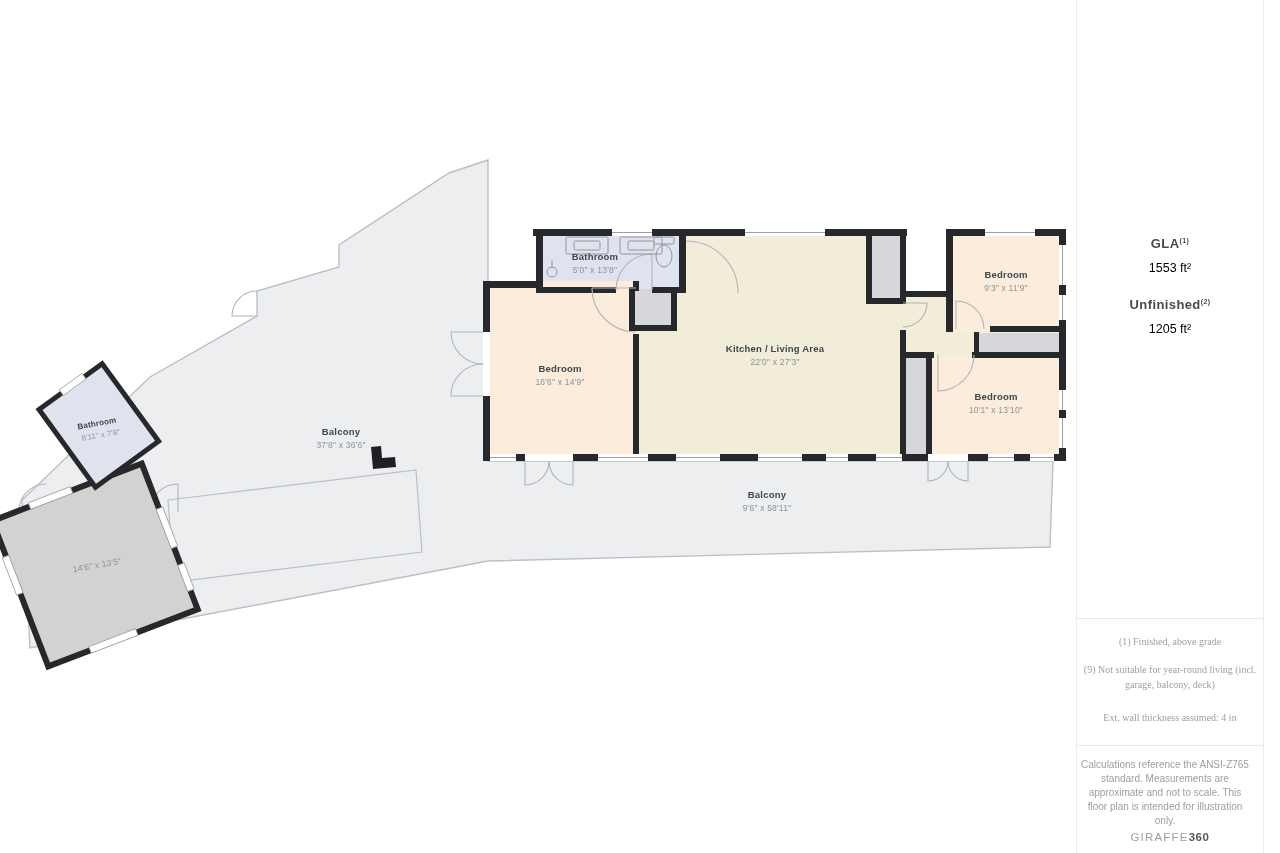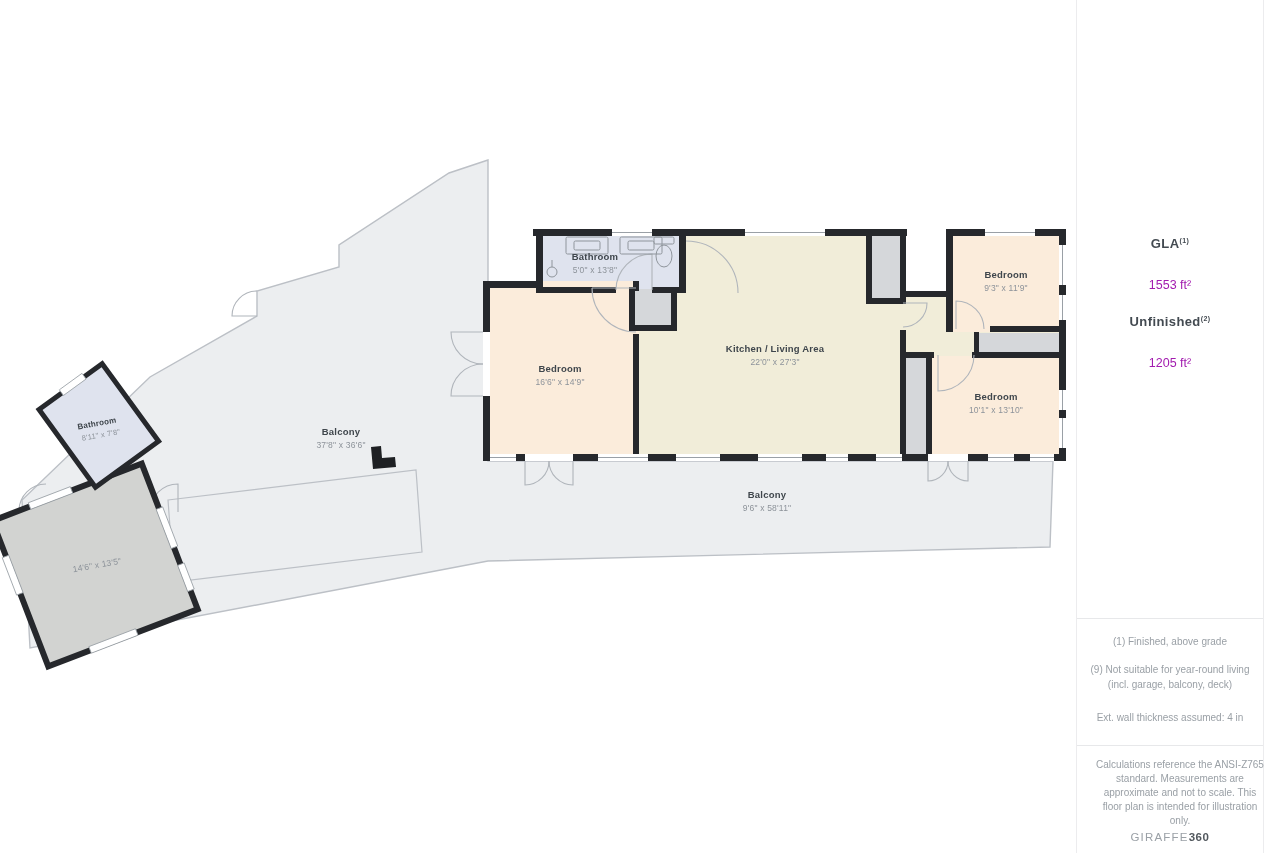--- a/index.html
+++ b/index.html
@@ -9,27 +9,27 @@
   .rn{font-family:"Liberation Sans",sans-serif;font-size:9.5px;font-weight:bold;fill:#3f464c;letter-spacing:.2px;}
   .rd{font-family:"Liberation Sans",sans-serif;font-size:8.5px;fill:#8d939a;letter-spacing:.2px;}
   .rn-sm{font-size:8px;}
   .rd-sm{font-size:7.5px;}
   
   .sidebar{position:absolute;left:1076px;top:0;width:186px;height:853px;background:#fff;
            border-left:1px solid #ececee;border-right:1px solid #ececee;}
   .metrics{position:absolute;top:236px;left:0;width:100%;text-align:center;}
   .metric-label{font-size:13px;font-weight:bold;color:#434a51;letter-spacing:.4px;}
   .metric-label sup{font-size:7px;font-weight:bold;color:#434a51;}
-  .metric-value{font-size:12.5px;color:#a21caf;margin-top:27px;}
+  .metric-value{font-size:12.5px;color:#000000;margin-top:10px;}
   .metric + .metric{margin-top:22px;}
   .divider{position:absolute;left:0;width:100%;height:1px;background:#e7e8ea;}
   .d1{top:618px;} .d2{top:745px;}
-  .footnote{position:absolute;left:3px;width:180px;text-align:center;font-size:10px;color:#9aa0a6;line-height:1.45;}
+  .footnote{position:absolute;left:3px;width:180px;text-align:center;font-size:10px;color:#9aa0a6;line-height:1.45;font-family:Liberation Serif, serif;}
   .fn1{top:635px;} .fn2{top:663px;} .fn3{top:711px;}
-  .disclaimer{position:absolute;top:758px;left:18px;width:170px;text-align:center;font-size:10px;color:#9aa0a6;line-height:1.4;}
+  .disclaimer{position:absolute;top:758px;left:3px;width:170px;text-align:center;font-size:10px;color:#9aa0a6;line-height:1.4;}
   .logo{position:absolute;top:831px;left:0;width:100%;text-align:center;font-size:11.5px;letter-spacing:1.2px;color:#9aa0a6;}
   .logo b{color:#52585e;font-weight:bold;letter-spacing:.6px;}
 </style>
 </head>
 <body>
 
 <div class="stage">
 
   <svg class="plan-svg" width="1075" height="853" viewBox="0 0 1075 853">
 

